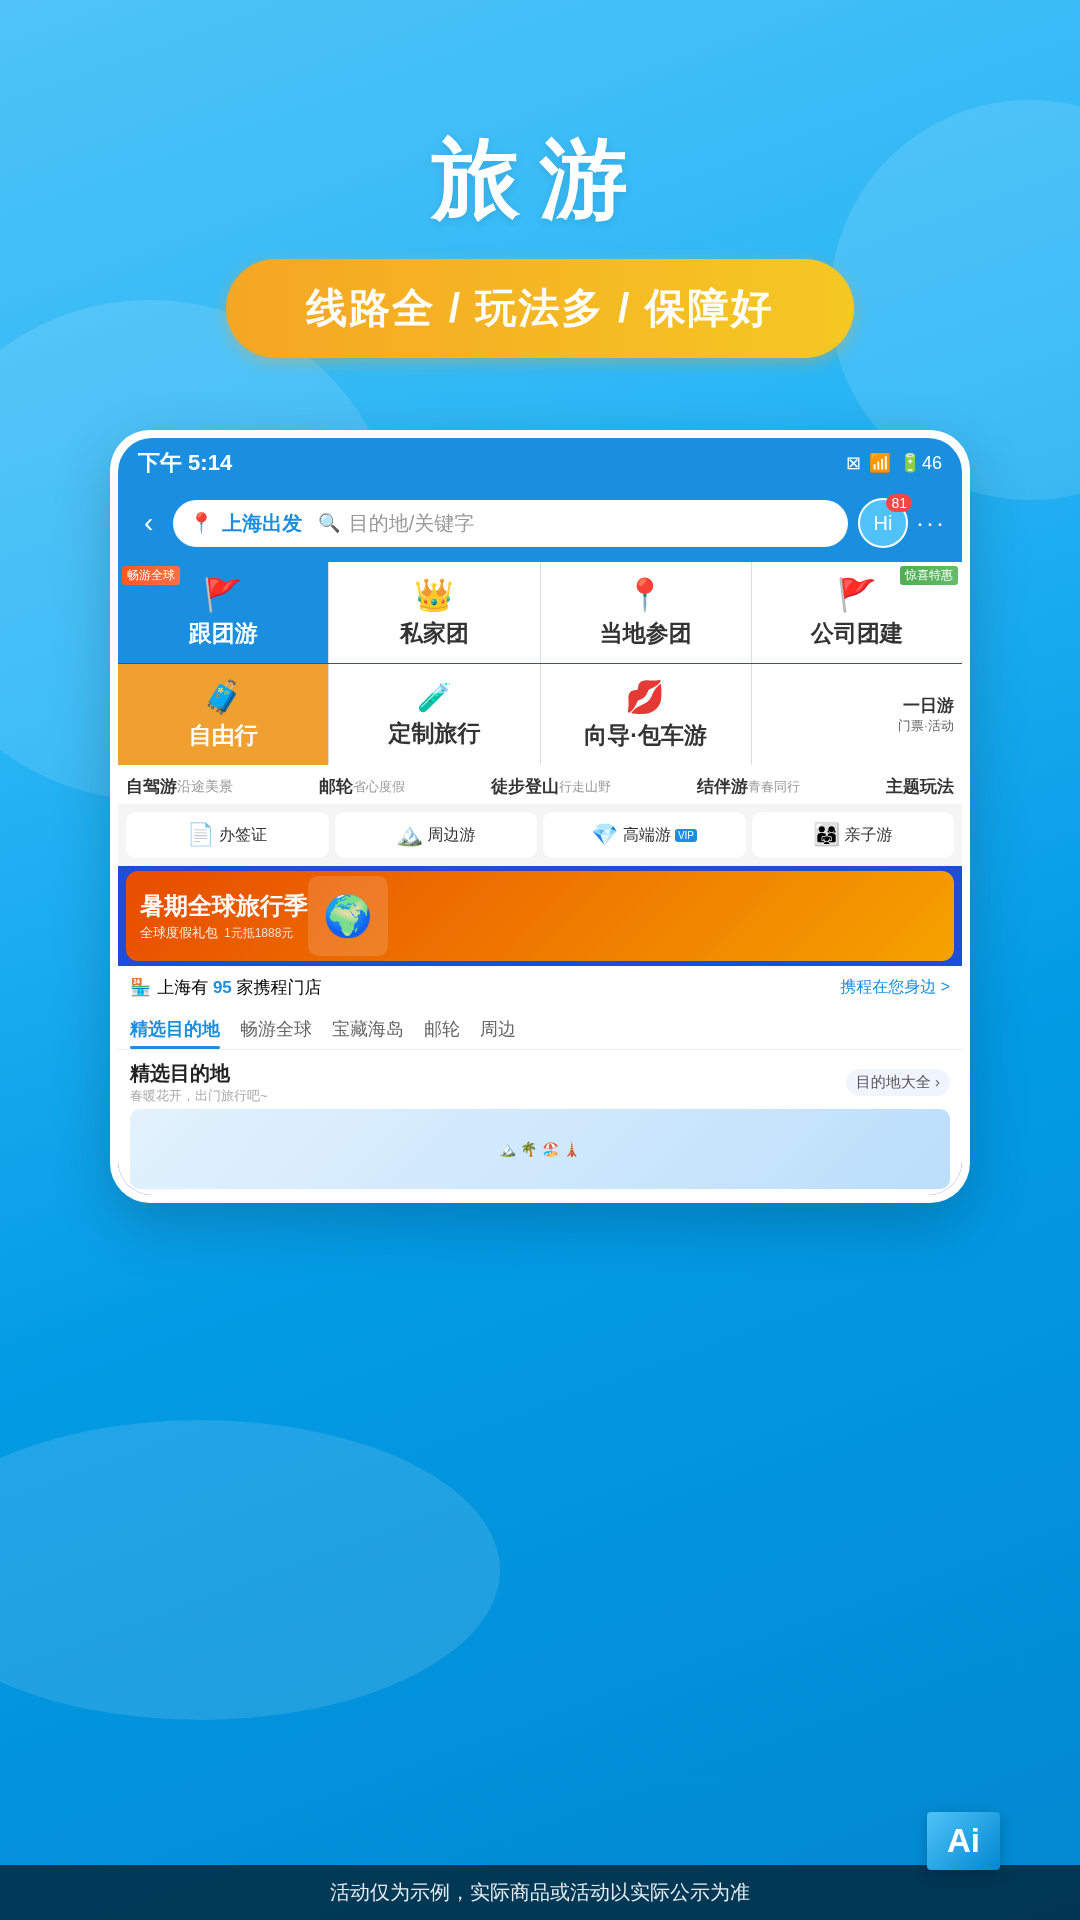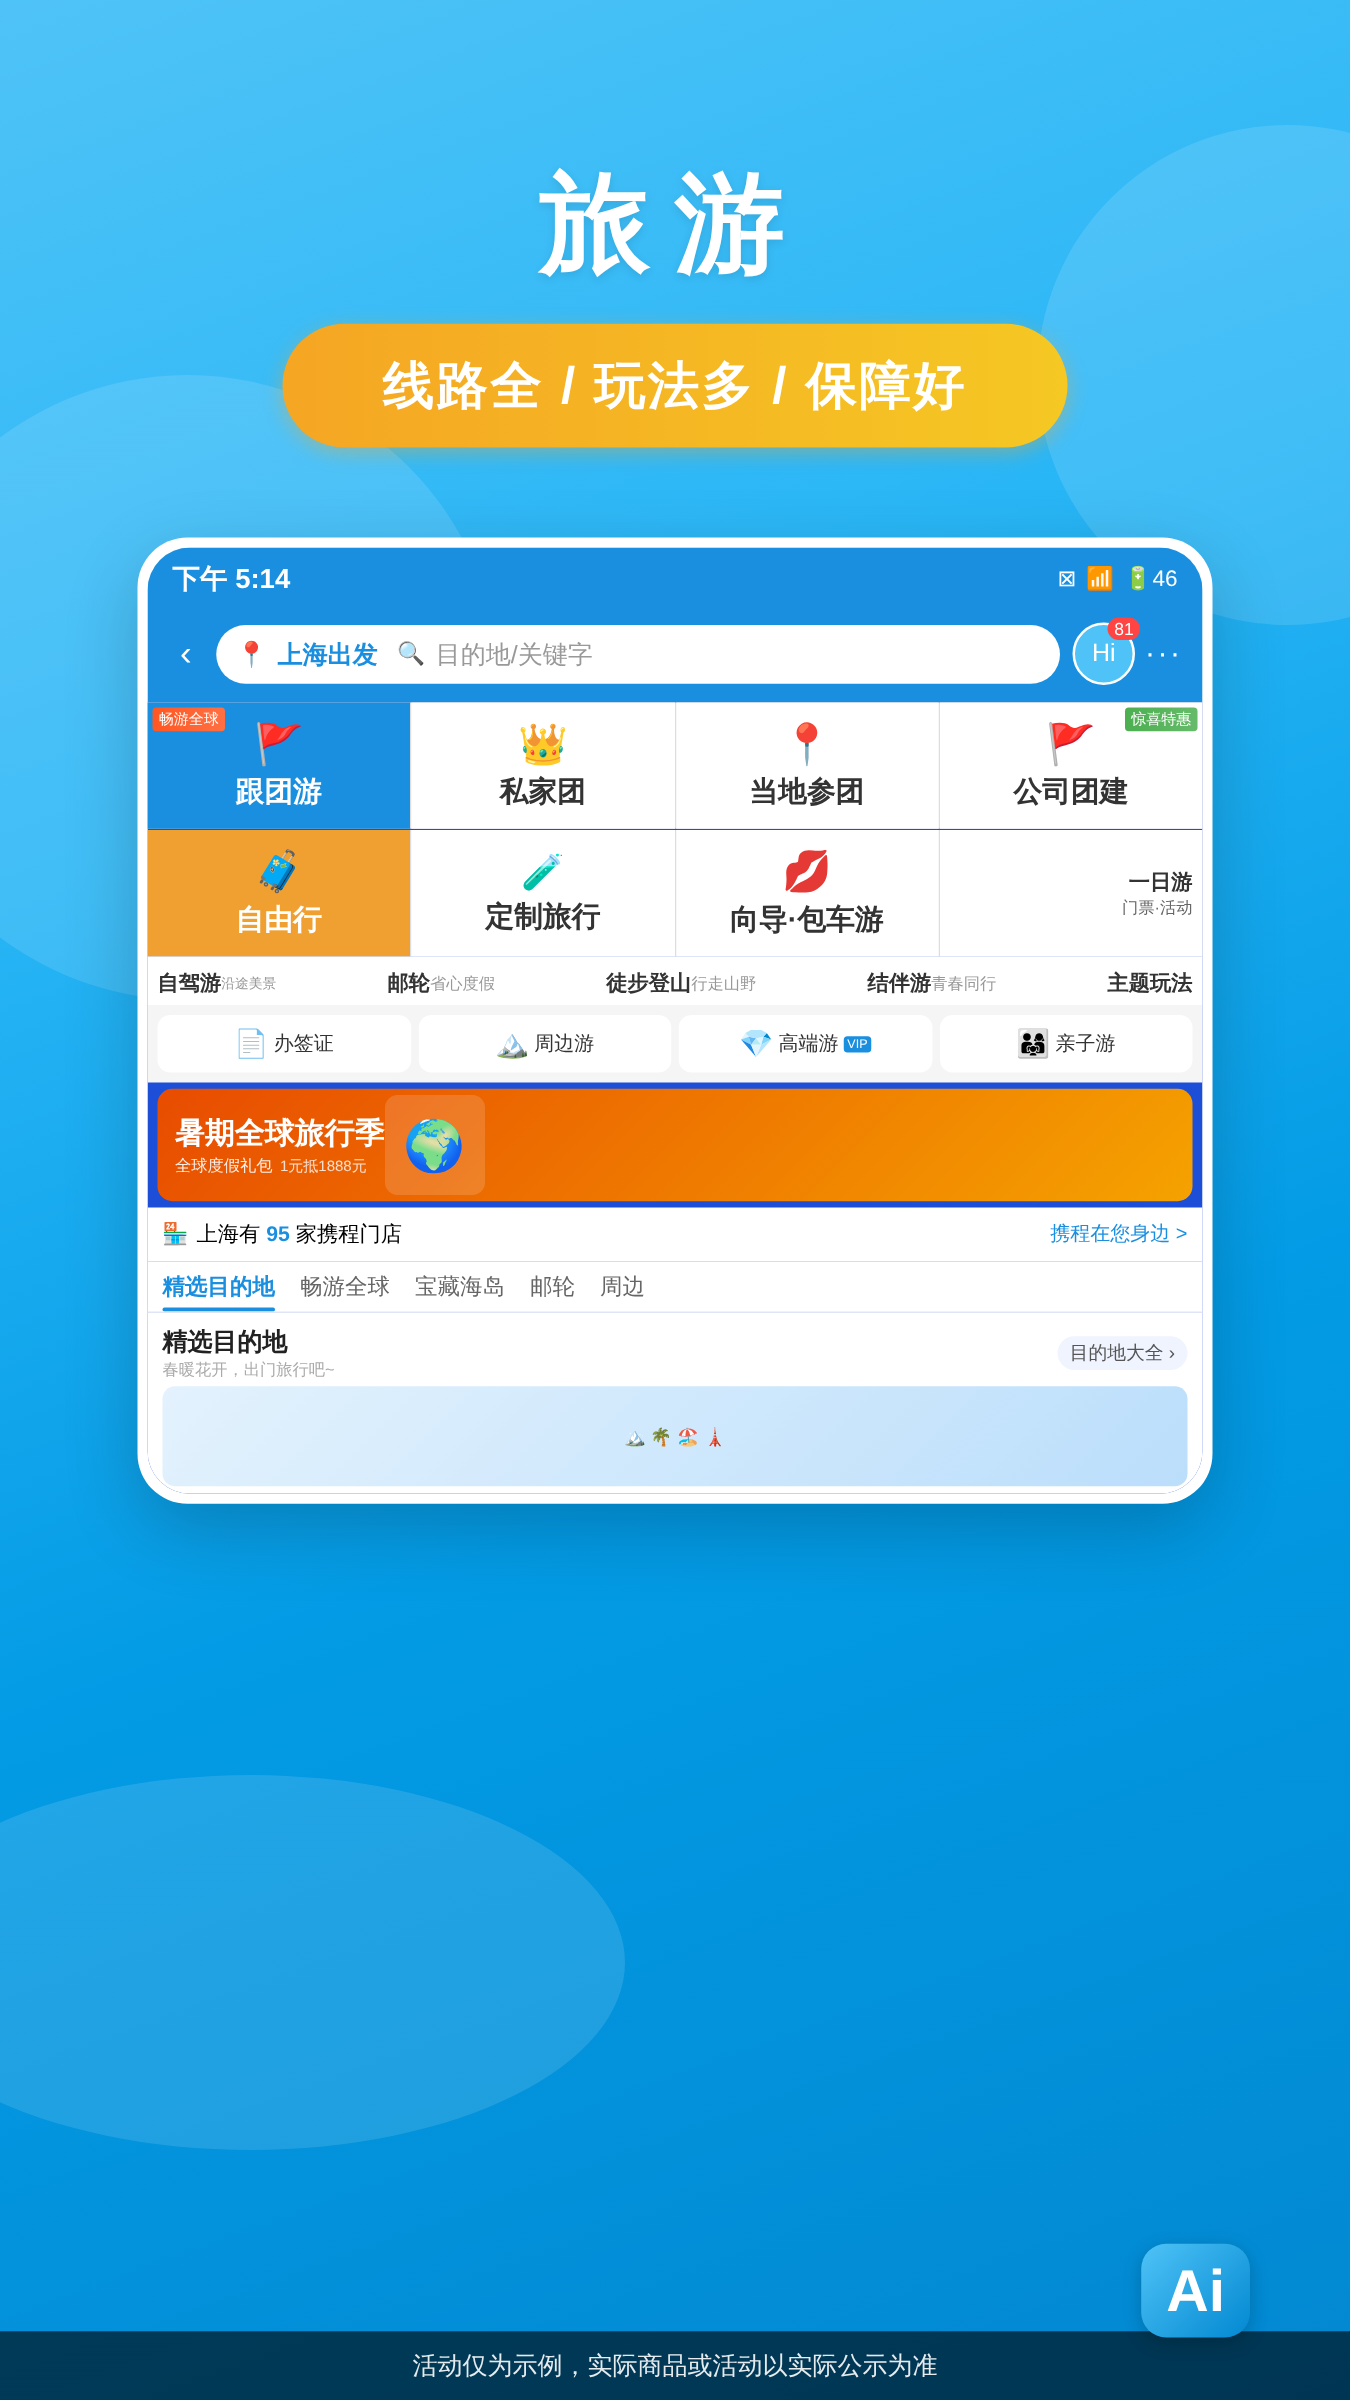--- a/index.html
+++ b/index.html
@@ -169,24 +169,24 @@
 
     
     .bottom-area {
       position: absolute;
       bottom: 50px;
       right: 80px;
       z-index: 10;
     }
     .ai-badge {
       background: linear-gradient(135deg, #4fc3f7, #0288d1);
-      border-radius: 20px;
+      border-radius: 4px;
       padding: 10px 20px;
       color: white;
-      font-size: 47px;
+      font-size: 33px;
       font-weight: 700;
       box-shadow: 0 4px 15px rgba(0,0,0,0.2);
     }
 
     
     .phone-scroll {
       background: #1d4ed8;
     }
 
     .grid-section-1 {
@@ -404,21 +404,21 @@
 
           <div class="gi" style="align-items:flex-end;justify-content:center;padding-right:8px;">
             <div class="gi-text" style="font-size:17px;color:#333;font-weight:600;">一日游</div>
             <div class="gi-sub" style="font-size:13px;color:#666;">门票·活动</div>
           </div>
         </div>
 
         <div class="row2-text-section" style="padding:10px 8px 6px; gap:0; justify-content:space-between;">
           <div class="r2-item">
             <div style="font-size:17px;color:#333;font-weight:600;">自驾游</div>
-            <div style="font-size:11px;color:#999;">沿途美景</div>
+            <div style="font-size:14px;color:#999;">沿途美景</div>
           </div>
           <div class="r2-item">
             <div style="font-size:17px;color:#333;font-weight:600;">邮轮</div>
             <div style="font-size:13px;color:#999;">省心度假</div>
           </div>
           <div class="r2-item">
             <div style="font-size:17px;color:#333;font-weight:600;">徒步登山</div>
             <div style="font-size:13px;color:#999;">行走山野</div>
           </div>
           <div class="r2-item">

